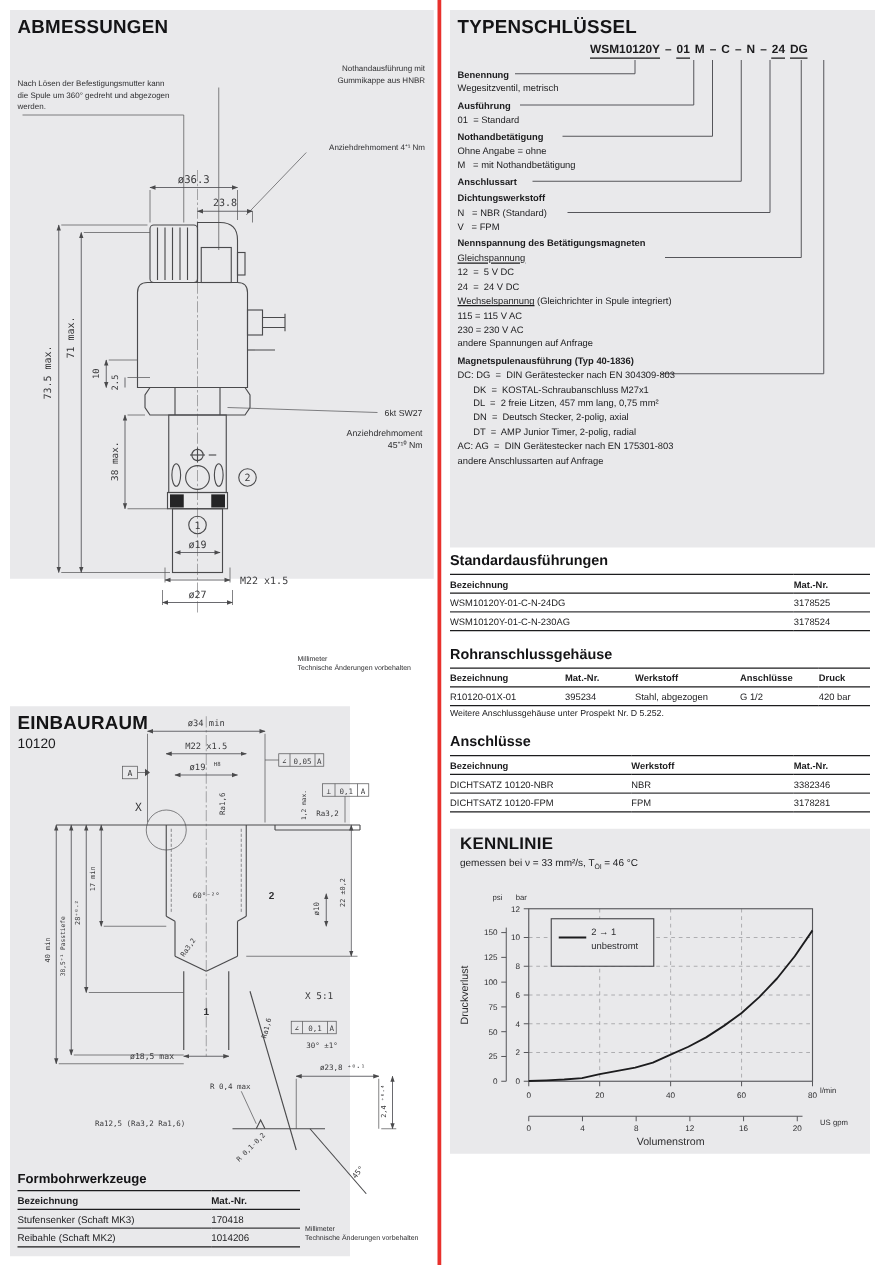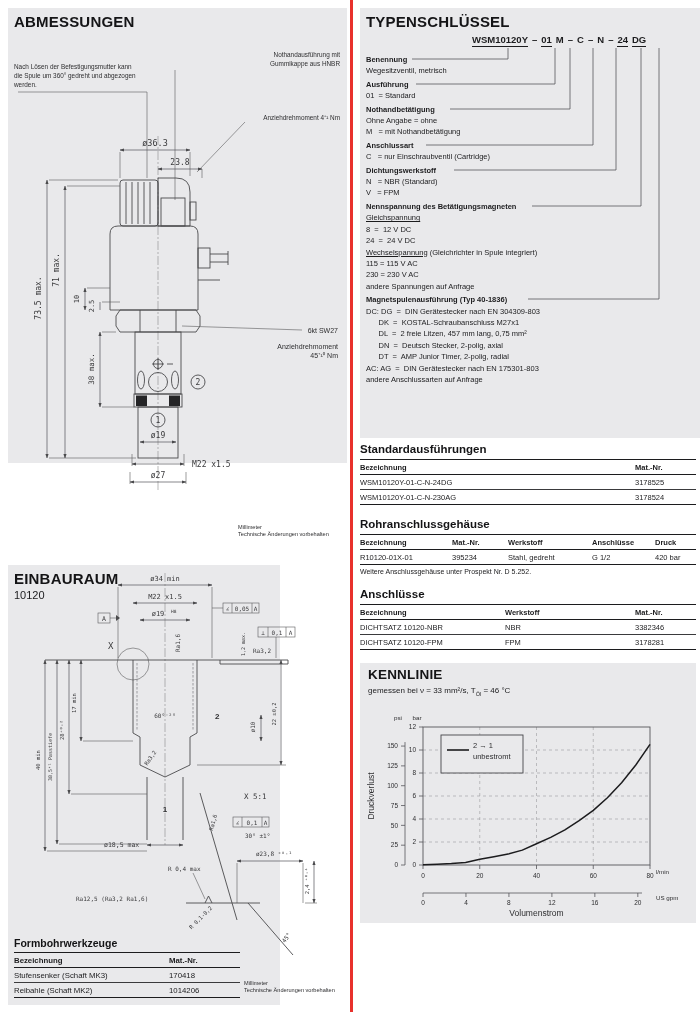--- a/index.html
+++ b/index.html
@@ -406,31 +406,30 @@
             <div class="ts-head">Ausführung</div>
             <div class="ts-line"><span>01  = Standard</span></div>
           </div>
           <div class="ts-sec">
             <div class="ts-head">Nothandbetätigung</div>
             <div class="ts-line"><span>Ohne Angabe = ohne</span></div>
             <div class="ts-line"><span>M   = mit Nothandbetätigung</span></div>
           </div>
           <div class="ts-sec">
             <div class="ts-head">Anschlussart</div>
-            <div class="ts-line"><span>C   = nur Einschraubventil (Cartridge)</span></div>
           </div>
           <div class="ts-sec">
             <div class="ts-head">Dichtungswerkstoff</div>
             <div class="ts-line"><span>N   = NBR (Standard)</span></div>
             <div class="ts-line"><span>V   = FPM</span></div>
           </div>
           <div class="ts-sec">
             <div class="ts-head">Nennspannung des Betätigungsmagneten</div>
             <div class="ts-line"><span class="u">Gleichspannung</span></div>
-            <div class="ts-line"><span>8  =  12 V DC</span></div>
+            <div class="ts-line"><span>12  =  5 V DC</span></div>
             <div class="ts-line"><span>24  =  24 V DC</span></div>
             <div class="ts-line"><span class="u">Wechselspannung</span><span> (Gleichrichter in Spule integriert)</span></div>
             <div class="ts-line"><span>115 = 115 V AC</span></div>
             <div class="ts-line"><span>230 = 230 V AC</span></div>
             <div class="ts-line"><span>andere Spannungen auf Anfrage</span></div>
           </div>
           <div class="ts-sec">
             <div class="ts-head">Magnetspulenausführung (Typ 40-1836)</div>
             <div class="ts-line"><span>DC: DG  =  DIN Gerätestecker nach EN 304309-803</span></div>
             <div class="ts-line"><span>      DK  =  KOSTAL-Schraubanschluss M27x1</span></div>
@@ -486,21 +485,21 @@
               <th>Mat.-Nr.</th>
               <th>Werkstoff</th>
               <th>Anschlüsse</th>
               <th>Druck</th>
             </tr>
           </thead>
           <tbody>
             <tr>
               <td>R10120-01X-01</td>
               <td>395234</td>
-              <td>Stahl, gedreht</td>
+              <td>Stahl, abgezogen</td>
               <td>G 1/2</td>
               <td>420 bar</td>
             </tr>
           </tbody>
         </table>
       <div class="tnote">Weitere Anschlussgehäuse unter Prospekt Nr. D 5.252.</div>
     </div>
     <div class="tblock">
       <h3 class="sub">Anschlüsse</h3>
       <table class="dt">

